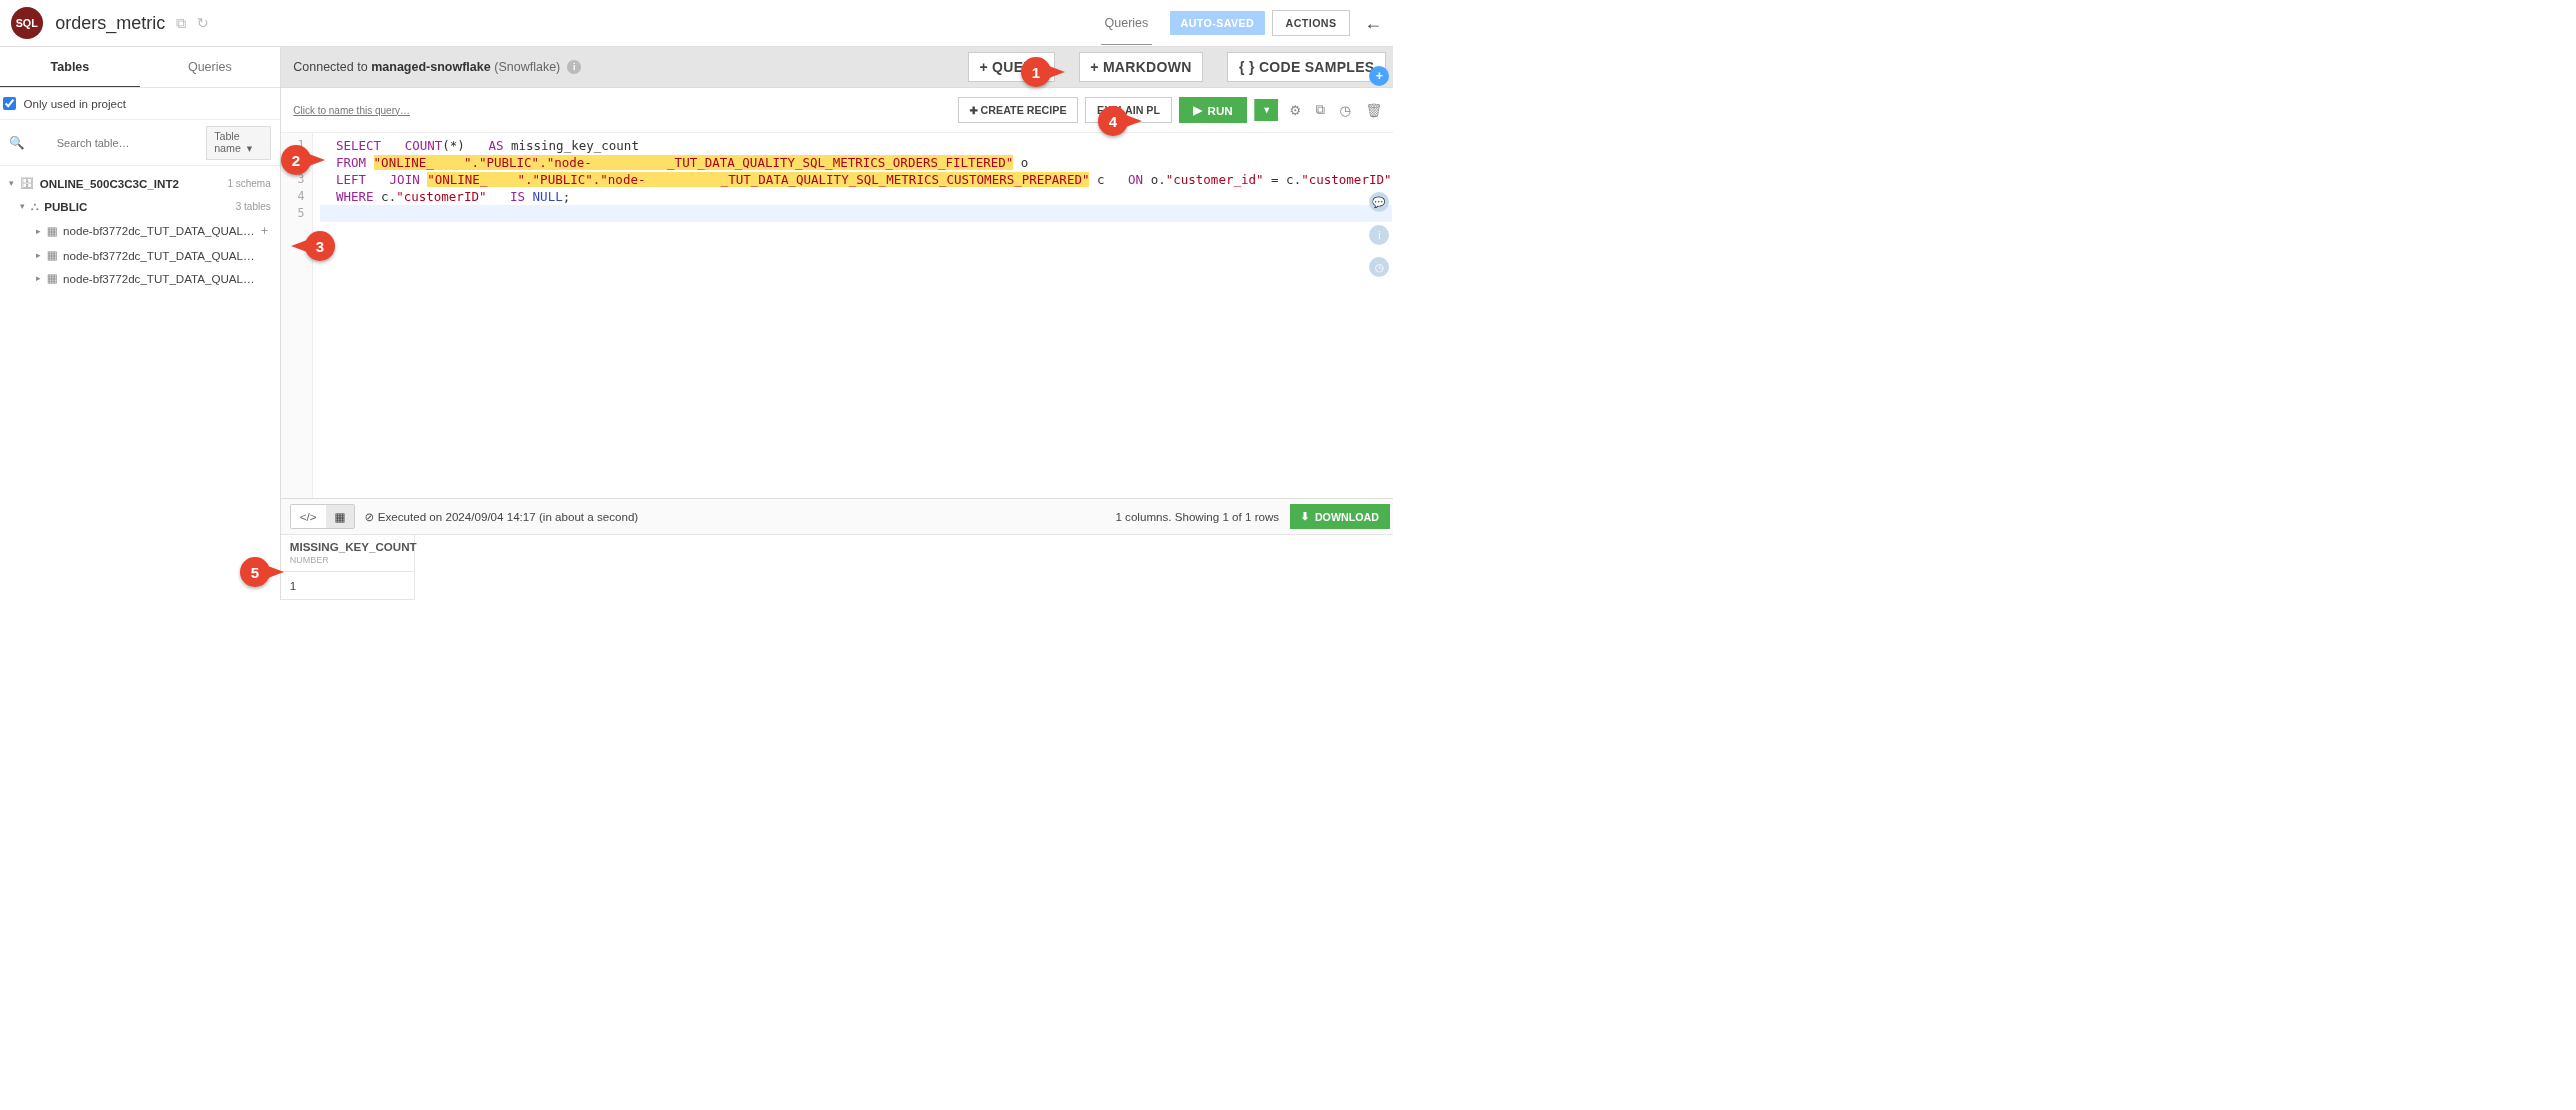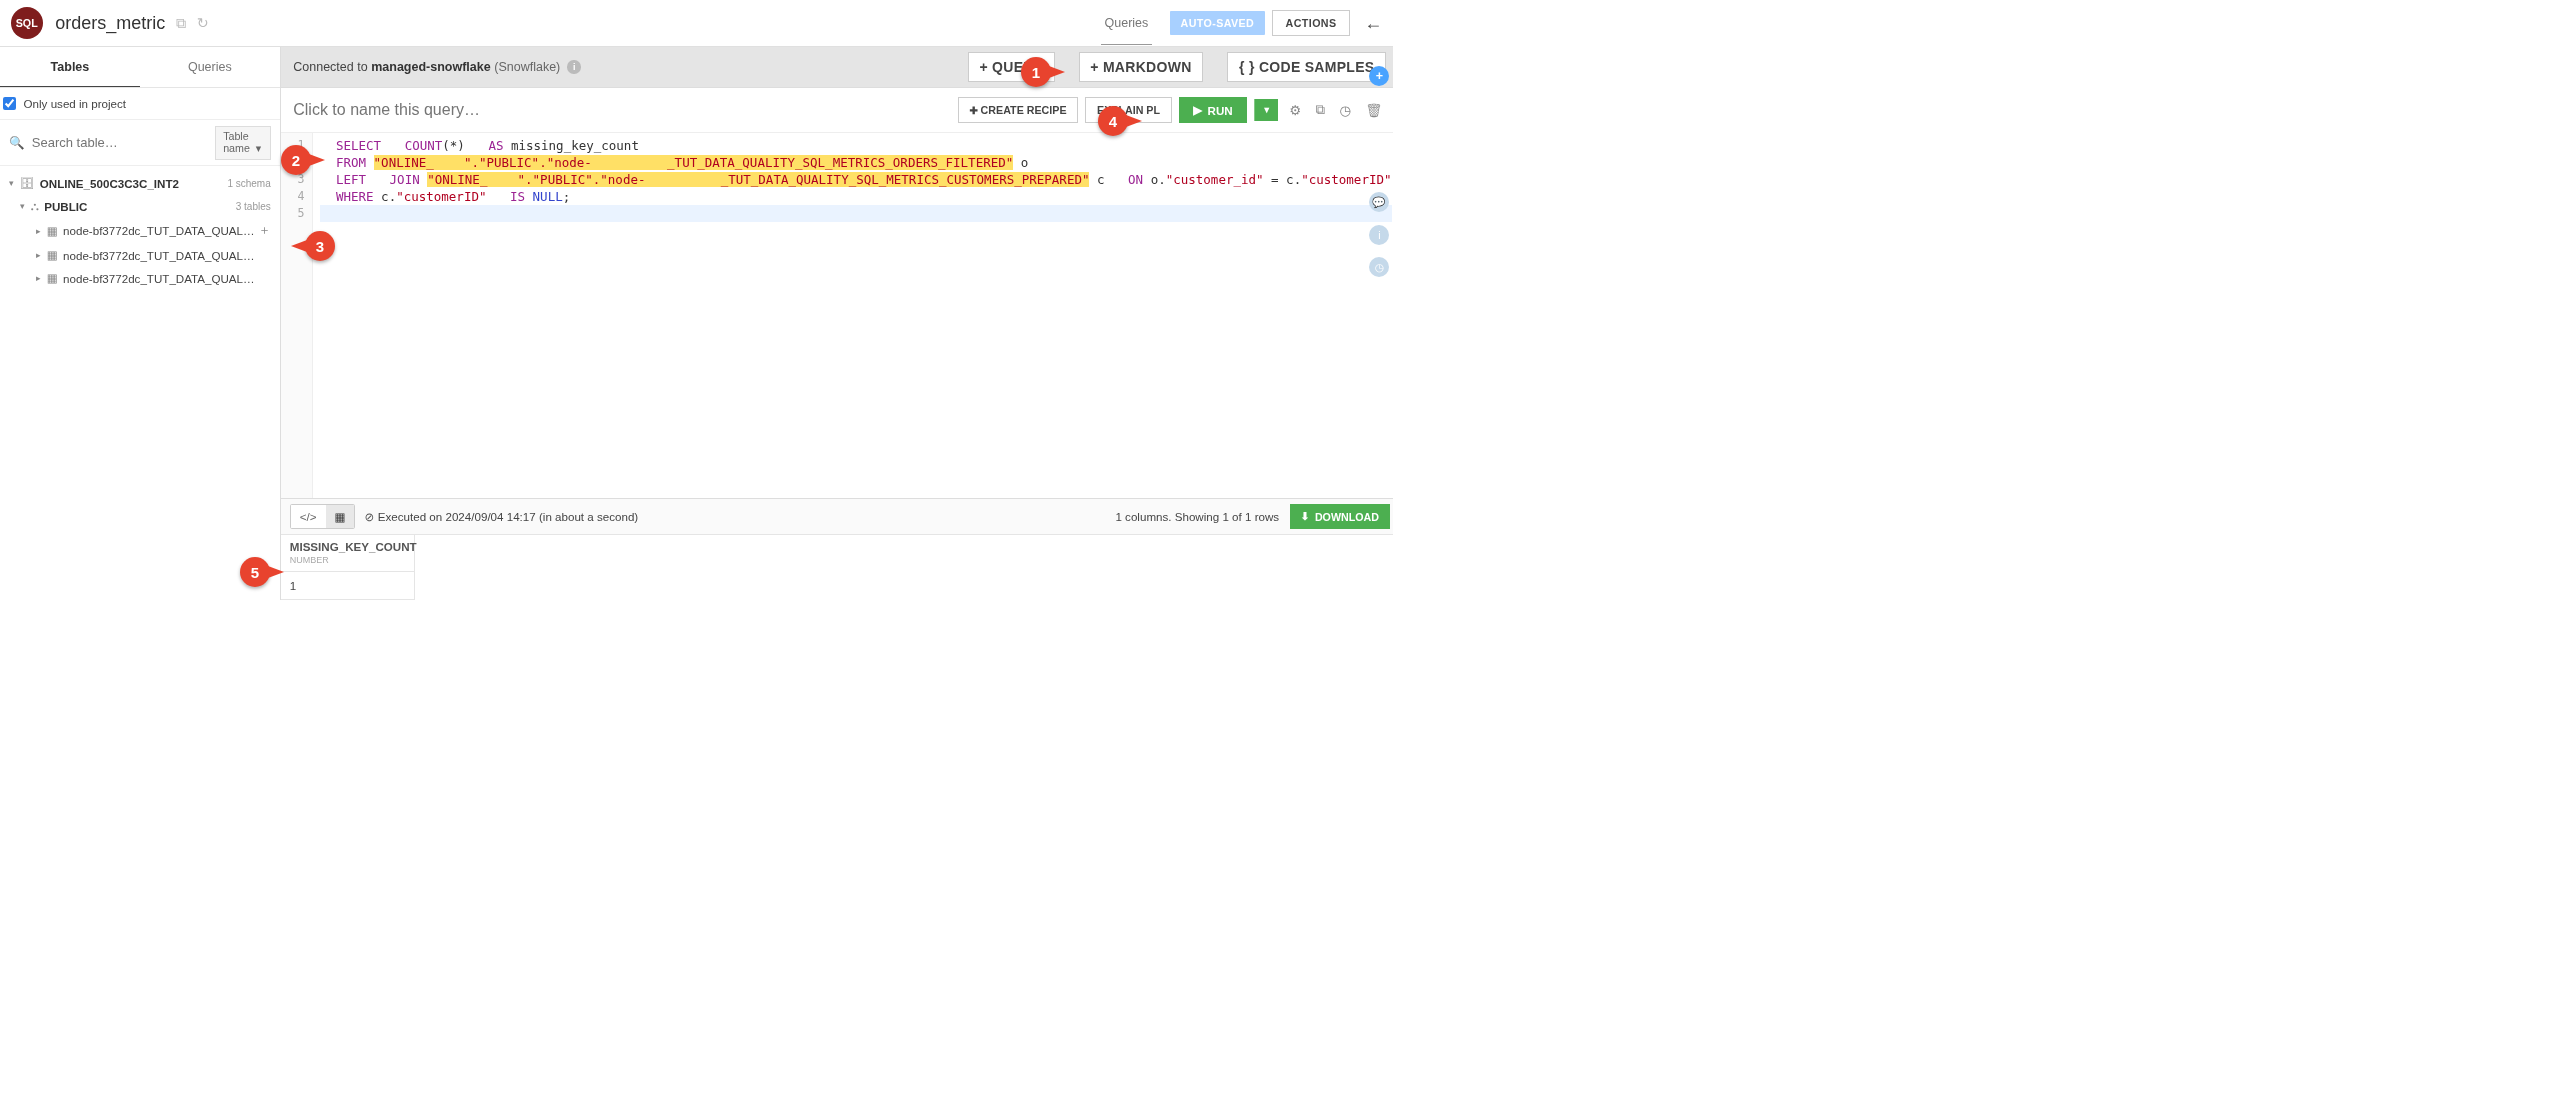--- a/index.html
+++ b/index.html
@@ -21,21 +21,21 @@
 
 
 .sidebar { width: 296px; border-right: 0.9px solid #ddd; display: flex; flex-direction: column; }
 .sidebar-tabs { display: flex; height: 41px; border-bottom: 0.9px solid #e5e5e5; }
 .sidebar-tab { flex: 1; display: flex; align-items: center; justify-content: center; font-size: 12.5px; color: #777; cursor: pointer; }
 .sidebar-tab.active { color: #333; font-weight: 600; border-bottom: 1.8px solid #444; }
 .filter-row { padding: 9px 3px; display: flex; align-items: center; border-bottom: 0.9px solid #eee; }
 .filter-row input[type=checkbox] { margin-right: 7.2px; width: 13.4px; height: 13.4px; accent-color: #2b7de9; }
 .search-row { padding: 5.4px 9px; display: flex; align-items: center; gap: 7.2px; border-bottom: 0.9px solid #eee; }
 .search-icon-sm { color: #aaa; font-size: 12.5px; }
-.search-input { flex: 1; border: none; outline: none; font-size: 13px; color: #666; }
+.search-input { flex: 1; border: none; outline: none; font-size: 11px; color: #666; margin-left: 25px; }
 .tablename-box { background: #f5f5f5; border: 0.9px solid #ddd; padding: 3.6px 7.2px; font-size: 10.7px; color: #666; }
 .tree { padding: 5.4px 0; font-size: 11.6px; }
 .tree-row { display: flex; align-items: center; padding: 4.5px 9px; cursor: pointer; }
 .tree-caret { width: 10.7px; color: #888; font-size: 9px; }
 .tree-icon { color: #888; margin-right: 5.4px; font-size: 11.6px; }
 .tree-label { flex: 1; white-space: nowrap; overflow: hidden; text-overflow: ellipsis; }
 .tree-label.bold { font-weight: 700; color: #333; }
 .tree-meta { color: #999; font-size: 10px; margin-left: 5.4px; }
 .tree-indent1 { padding-left: 20px; }
 .tree-indent2 { padding-left: 36px; }
@@ -44,21 +44,21 @@
 
 .content { flex: 1; display: flex; flex-direction: column; }
 .conn-bar { height: 41px; background: #e5e5e5; border-bottom: 0.9px solid #ddd; display: flex; align-items: center; padding: 0 12.5px; font-size: 12.5px; }
 .conn-bar .conn-name { font-weight: 700; color: #333; margin-left: 3.6px; }
 .conn-bar .conn-type { color: #666; margin-left: 3.6px; }
 .info-circle { display: inline-flex; width: 13.4px; height: 13.4px; border-radius: 50%; background: #bbb; color: #fff; align-items: center; justify-content: center; font-size: 9px; margin-left: 7.2px; font-weight: bold; }
 .conn-spacer { flex: 1; }
 .pill-btn { background: #fff; border: 0.9px solid #ccc; font-size: 14px; font-weight: 700; color: #444; padding: 6.3px 10.7px; margin-left: 24px; cursor: pointer; letter-spacing: 0.3px; }
 
 .query-toolbar { height: 45px; display: flex; align-items: center; padding: 0 12.5px; border-bottom: 0.9px solid #eee; gap: 7.2px; }
-.query-name-input { flex: 1; border: none; outline: none; font-size: 16px; color: #8b5cf6; }
+.query-name-input { flex: 1; border: none; outline: none; font-size: 10px; color: #8b5cf6; text-decoration: underline; }
 .create-recipe-btn, .explain-btn { background: #fff; border: 0.9px solid #ccc; font-size: 10.7px; font-weight: 700; padding: 6.3px 10.7px; color: #444; cursor: pointer; }
 .create-recipe-btn::before { content: "✚ "; font-size: 10px; }
 .run-btn { background: #4caf50; color: #fff; border: none; font-size: 11.6px; font-weight: 700; padding: 6.3px 14.3px; cursor: pointer; display: flex; align-items: center; gap: 5.4px; }
 .run-caret { background: #4caf50; color: #fff; border: none; border-left: 0.9px solid rgba(255,255,255,0.3); padding: 6.3px 7.2px; cursor: pointer; font-size: 9px; }
 .tool-icon { color: #888; font-size: 13.4px; cursor: pointer; padding: 0 3.6px; }
 
 .editor { flex: 1; display: flex; font-family: "Menlo", "Consolas", monospace; font-size: 12.5px; overflow: hidden; background: #fff; }
 .gutter { width: 32px; background: #fafafa; color: #aaa; text-align: right; padding: 3.6px 7.2px 3.6px 0; line-height: 17px; border-right: 0.9px solid #eee; font-size: 11.6px; }
 .code { flex: 1; padding: 3.6px 7.2px; line-height: 17px; white-space: pre; overflow: auto; color: #333; }
 .code .kw { color: #9b2393; margin-left: 16px; }

